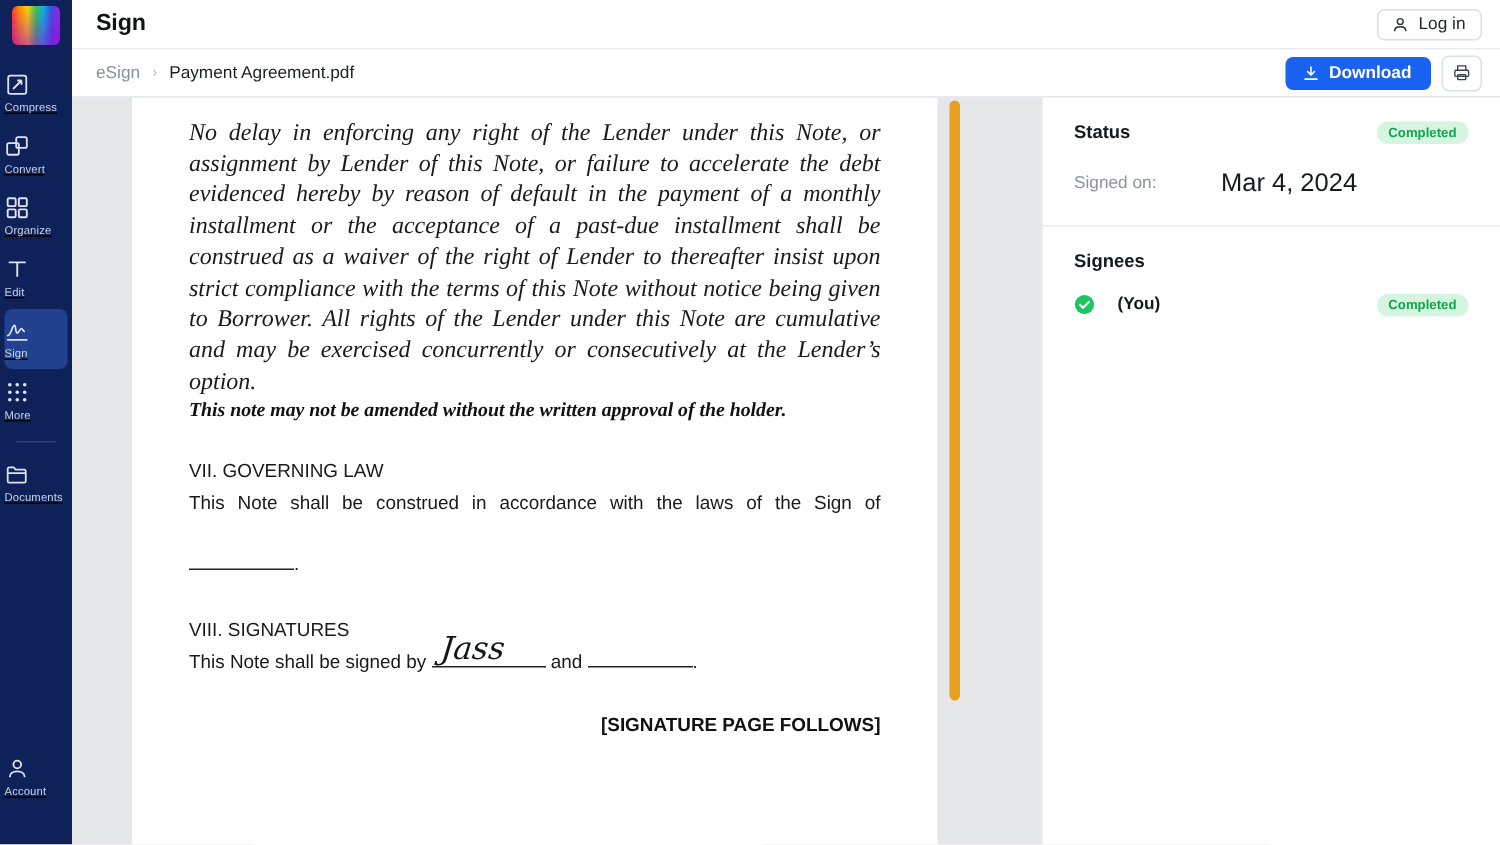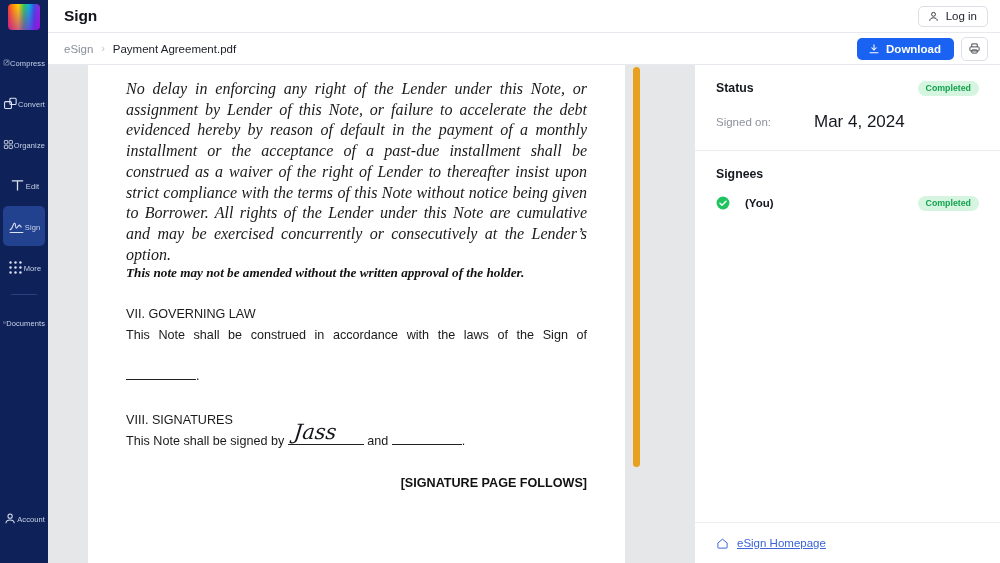--- a/index.html
+++ b/index.html
@@ -24,22 +24,23 @@
     background:
       linear-gradient(to bottom,
         rgba(255,0,0,0) 0%, rgba(160,0,220,0.55) 100%),
       linear-gradient(to right,
         #ff3b30 0%, #ff9500 16%, #ffd400 32%, #34c759 50%, #00b7e0 66%, #3a4fe0 82%, #a020e0 100%);
     flex: 0 0 auto;
   }
   .nav { margin-top: 12px; width: 100%; display: flex; flex-direction: column; align-items: center; }
   .nav-item {
     width: 42px; height: 40px; margin-bottom: 1px; border-radius: 5px;
-    display: flex; align-items: center; justify-content: center;
+    display: flex; flex-direction: column; justify-content: center;
     cursor: pointer;
+    text-decoration: underline;
   }
   .nav-item.active { background: #22418f; }
   .nav-icon { width: 17px; height: 17px; display: block; color: #dde3f2; }
   .nav-icon svg { width: 100%; height: 100%; display: block; }
   .nav-label {
     font-size: 7.5px; color: #c9d2e8; margin-top: 3px; letter-spacing: .1px;
     line-height: 1;
   }
   .nav-sep { width: 26px; height: 1px; background: #2b4079; margin: 6px 0 7px; }
   .nav-bottom { position: absolute; bottom: 24px; left: 0; width: 100%;
@@ -371,27 +372,19 @@
                   </svg>
                 </span>
                 <span class="signee-name">(You)</span>
               </div>
               <div class="badge">Completed</div>
             </div>
           </div>
 
           <div class="panel-spacer"></div>
 
-          <div class="panel-foot">
-            <span class="home-ic">
-              <svg viewBox="0 0 24 24" fill="none" stroke="currentColor" stroke-width="1.8" stroke-linejoin="round">
-                <path d="M3.5 11 12 4l8.5 7v8.5a1 1 0 0 1-1 1h-15a1 1 0 0 1-1-1z"></path>
-              </svg>
-            </span>
-            <span class="foot-link">eSign Homepage</span>
-          </div>
 
         </div>
       </div>
 
     </div>
   </div>
 </div>
 
 </body></html>

